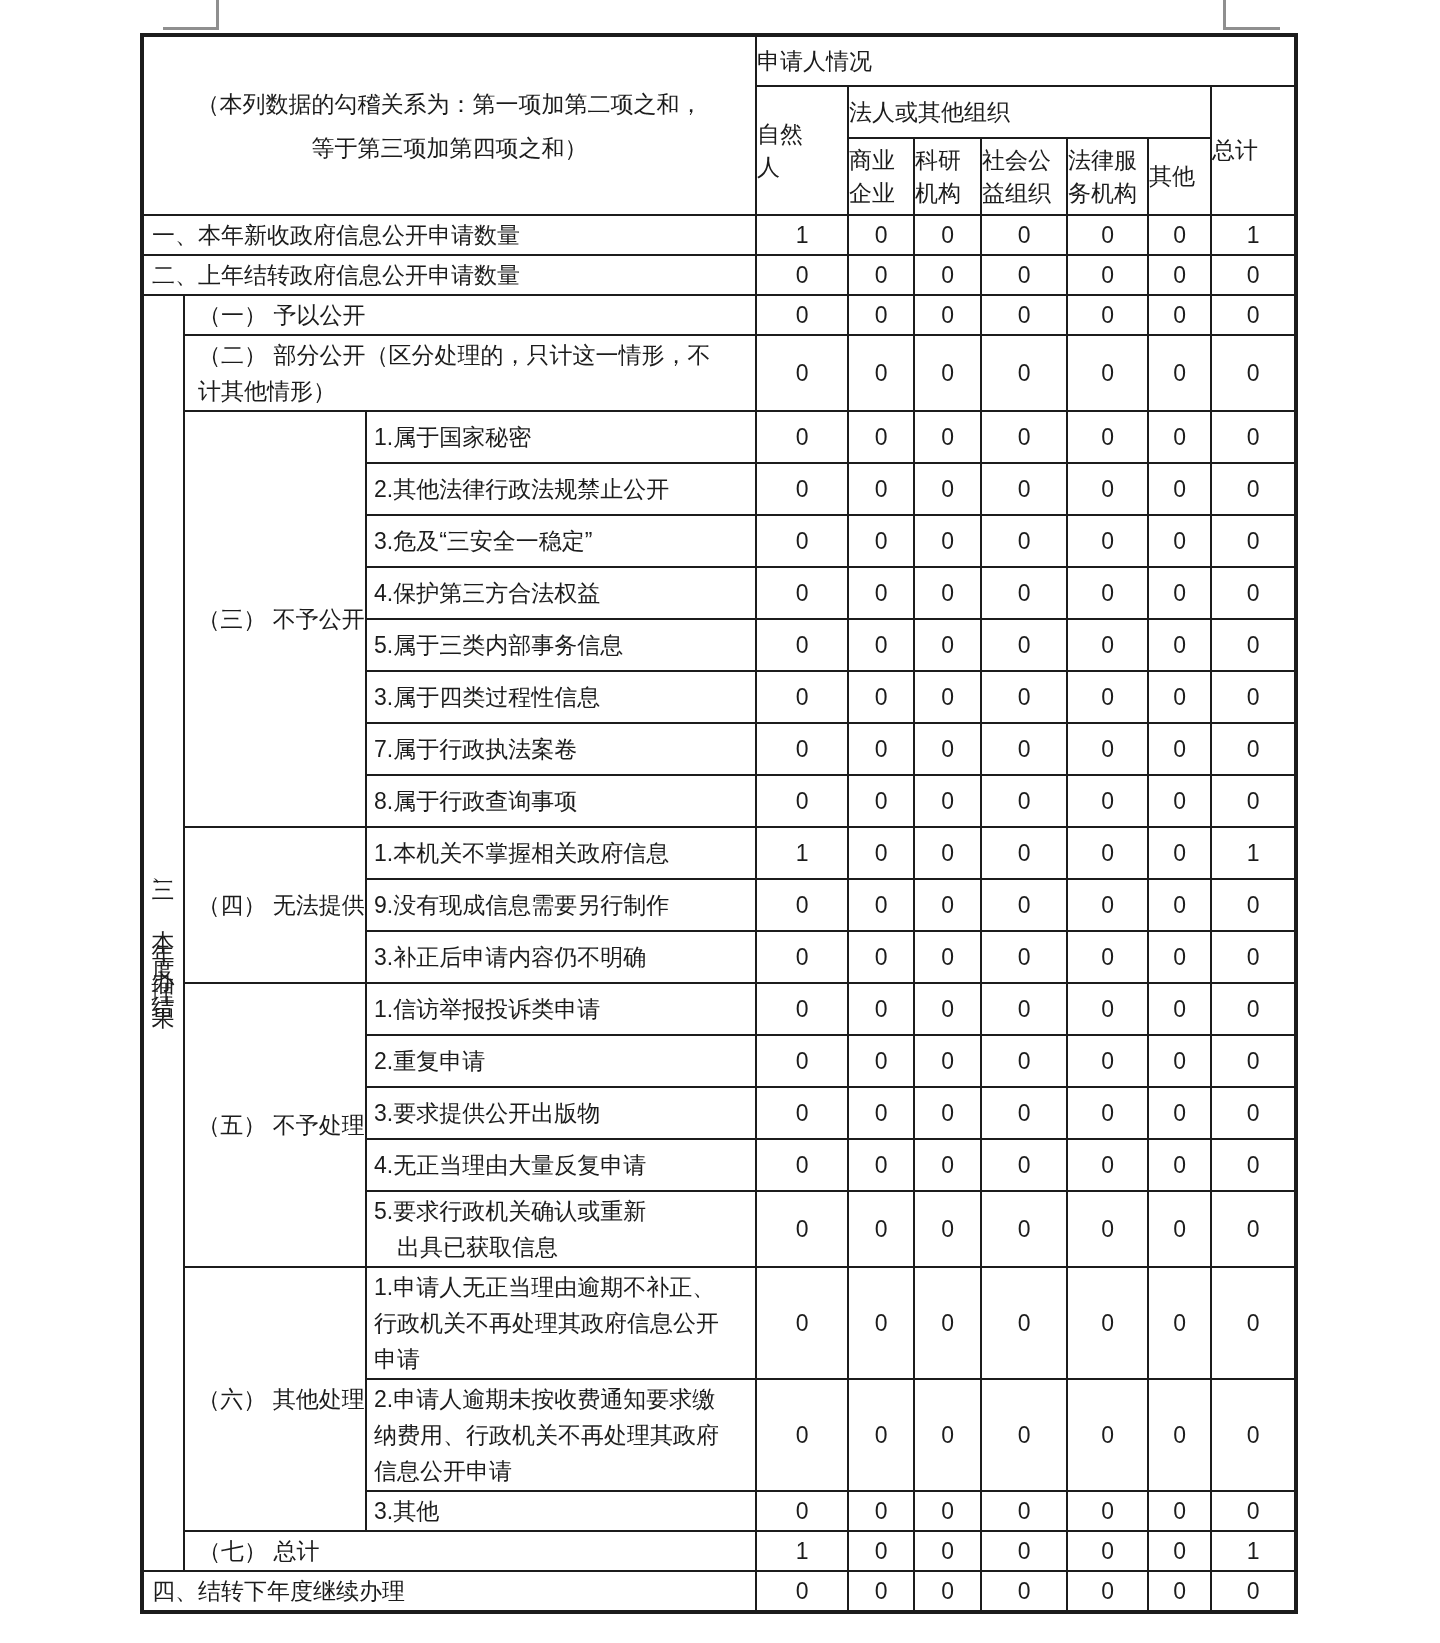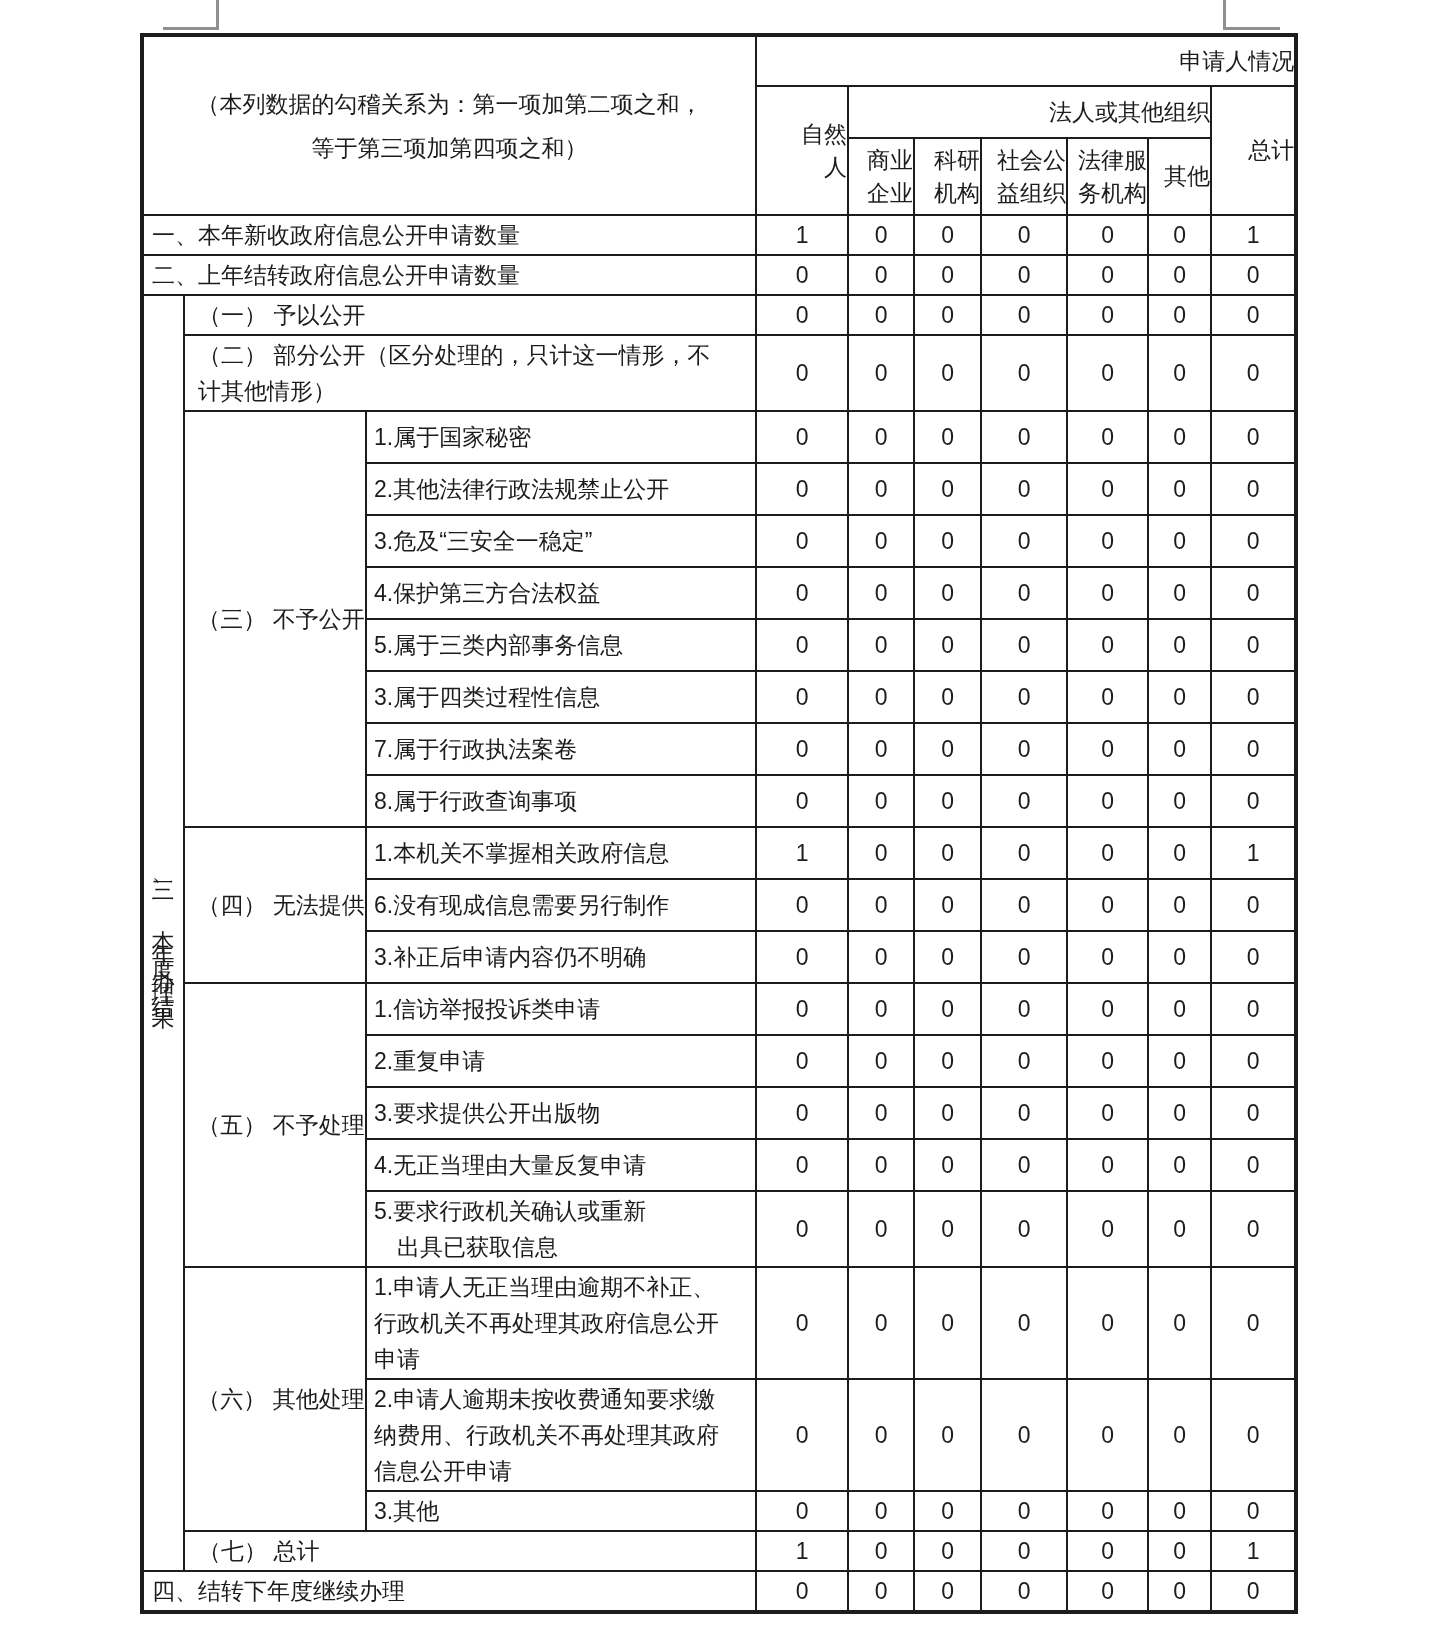--- a/index.html
+++ b/index.html
@@ -14,21 +14,21 @@
   table.report{position:absolute;left:140px;top:33px;width:1157px;table-layout:fixed;
     border-collapse:collapse;border:4px solid #1c1c1c;}
   td,th{border:2px solid #1c1c1c;padding:0;font-size:23px;font-weight:400;vertical-align:middle;
     color:#1c1c1c;overflow:hidden;}
 
   tr.h1{height:51px} tr.h2{height:52px} tr.h3{height:77px}
   tr.rA{height:38px} tr.rB{height:73px} tr.rC{height:52px} tr.rD{height:69px}
   tr.rE{height:107px} tr.rF{height:35px} tr.rG{height:39px}
 
   .note{text-align:center;white-space:pre-line;line-height:44px;}
-  thead th{text-align:right;white-space:pre-line;line-height:33px;}
+  thead th{text-align:left;white-space:pre-line;line-height:33px;}
 
   .lbl{text-align:left;white-space:pre-line;line-height:36px;padding:1px 6px 1px 8px;}
   .lbl.ind{padding-left:13px;}
   .lbl.sub{padding-left:7px;margin-top:32px;}
   .grp{text-align:center;white-space:pre-line;padding-left:12px;}
   .num{text-align:center;}
   .vert{writing-mode:vertical-rl;text-orientation:upright;text-align:center;
     letter-spacing:13px;line-height:40px;padding:0;}
 </style>
 </head>
@@ -204,21 +204,21 @@
         <td class="lbl sub">1.本机关不掌握相关政府信息</td>
       <td class="num">1</td>
           <td class="num">0</td>
           <td class="num">0</td>
           <td class="num">0</td>
           <td class="num">0</td>
           <td class="num">0</td>
           <td class="num">1</td>
         </tr>
       <tr class="rC">
-        <td class="lbl sub">6.没有现成信息需要另行制作</td>
+        <td class="lbl sub">9.没有现成信息需要另行制作</td>
       <td class="num">0</td>
           <td class="num">0</td>
           <td class="num">0</td>
           <td class="num">0</td>
           <td class="num">0</td>
           <td class="num">0</td>
           <td class="num">0</td>
         </tr>
       <tr class="rC">
         <td class="lbl sub">3.补正后申请内容仍不明确</td>

